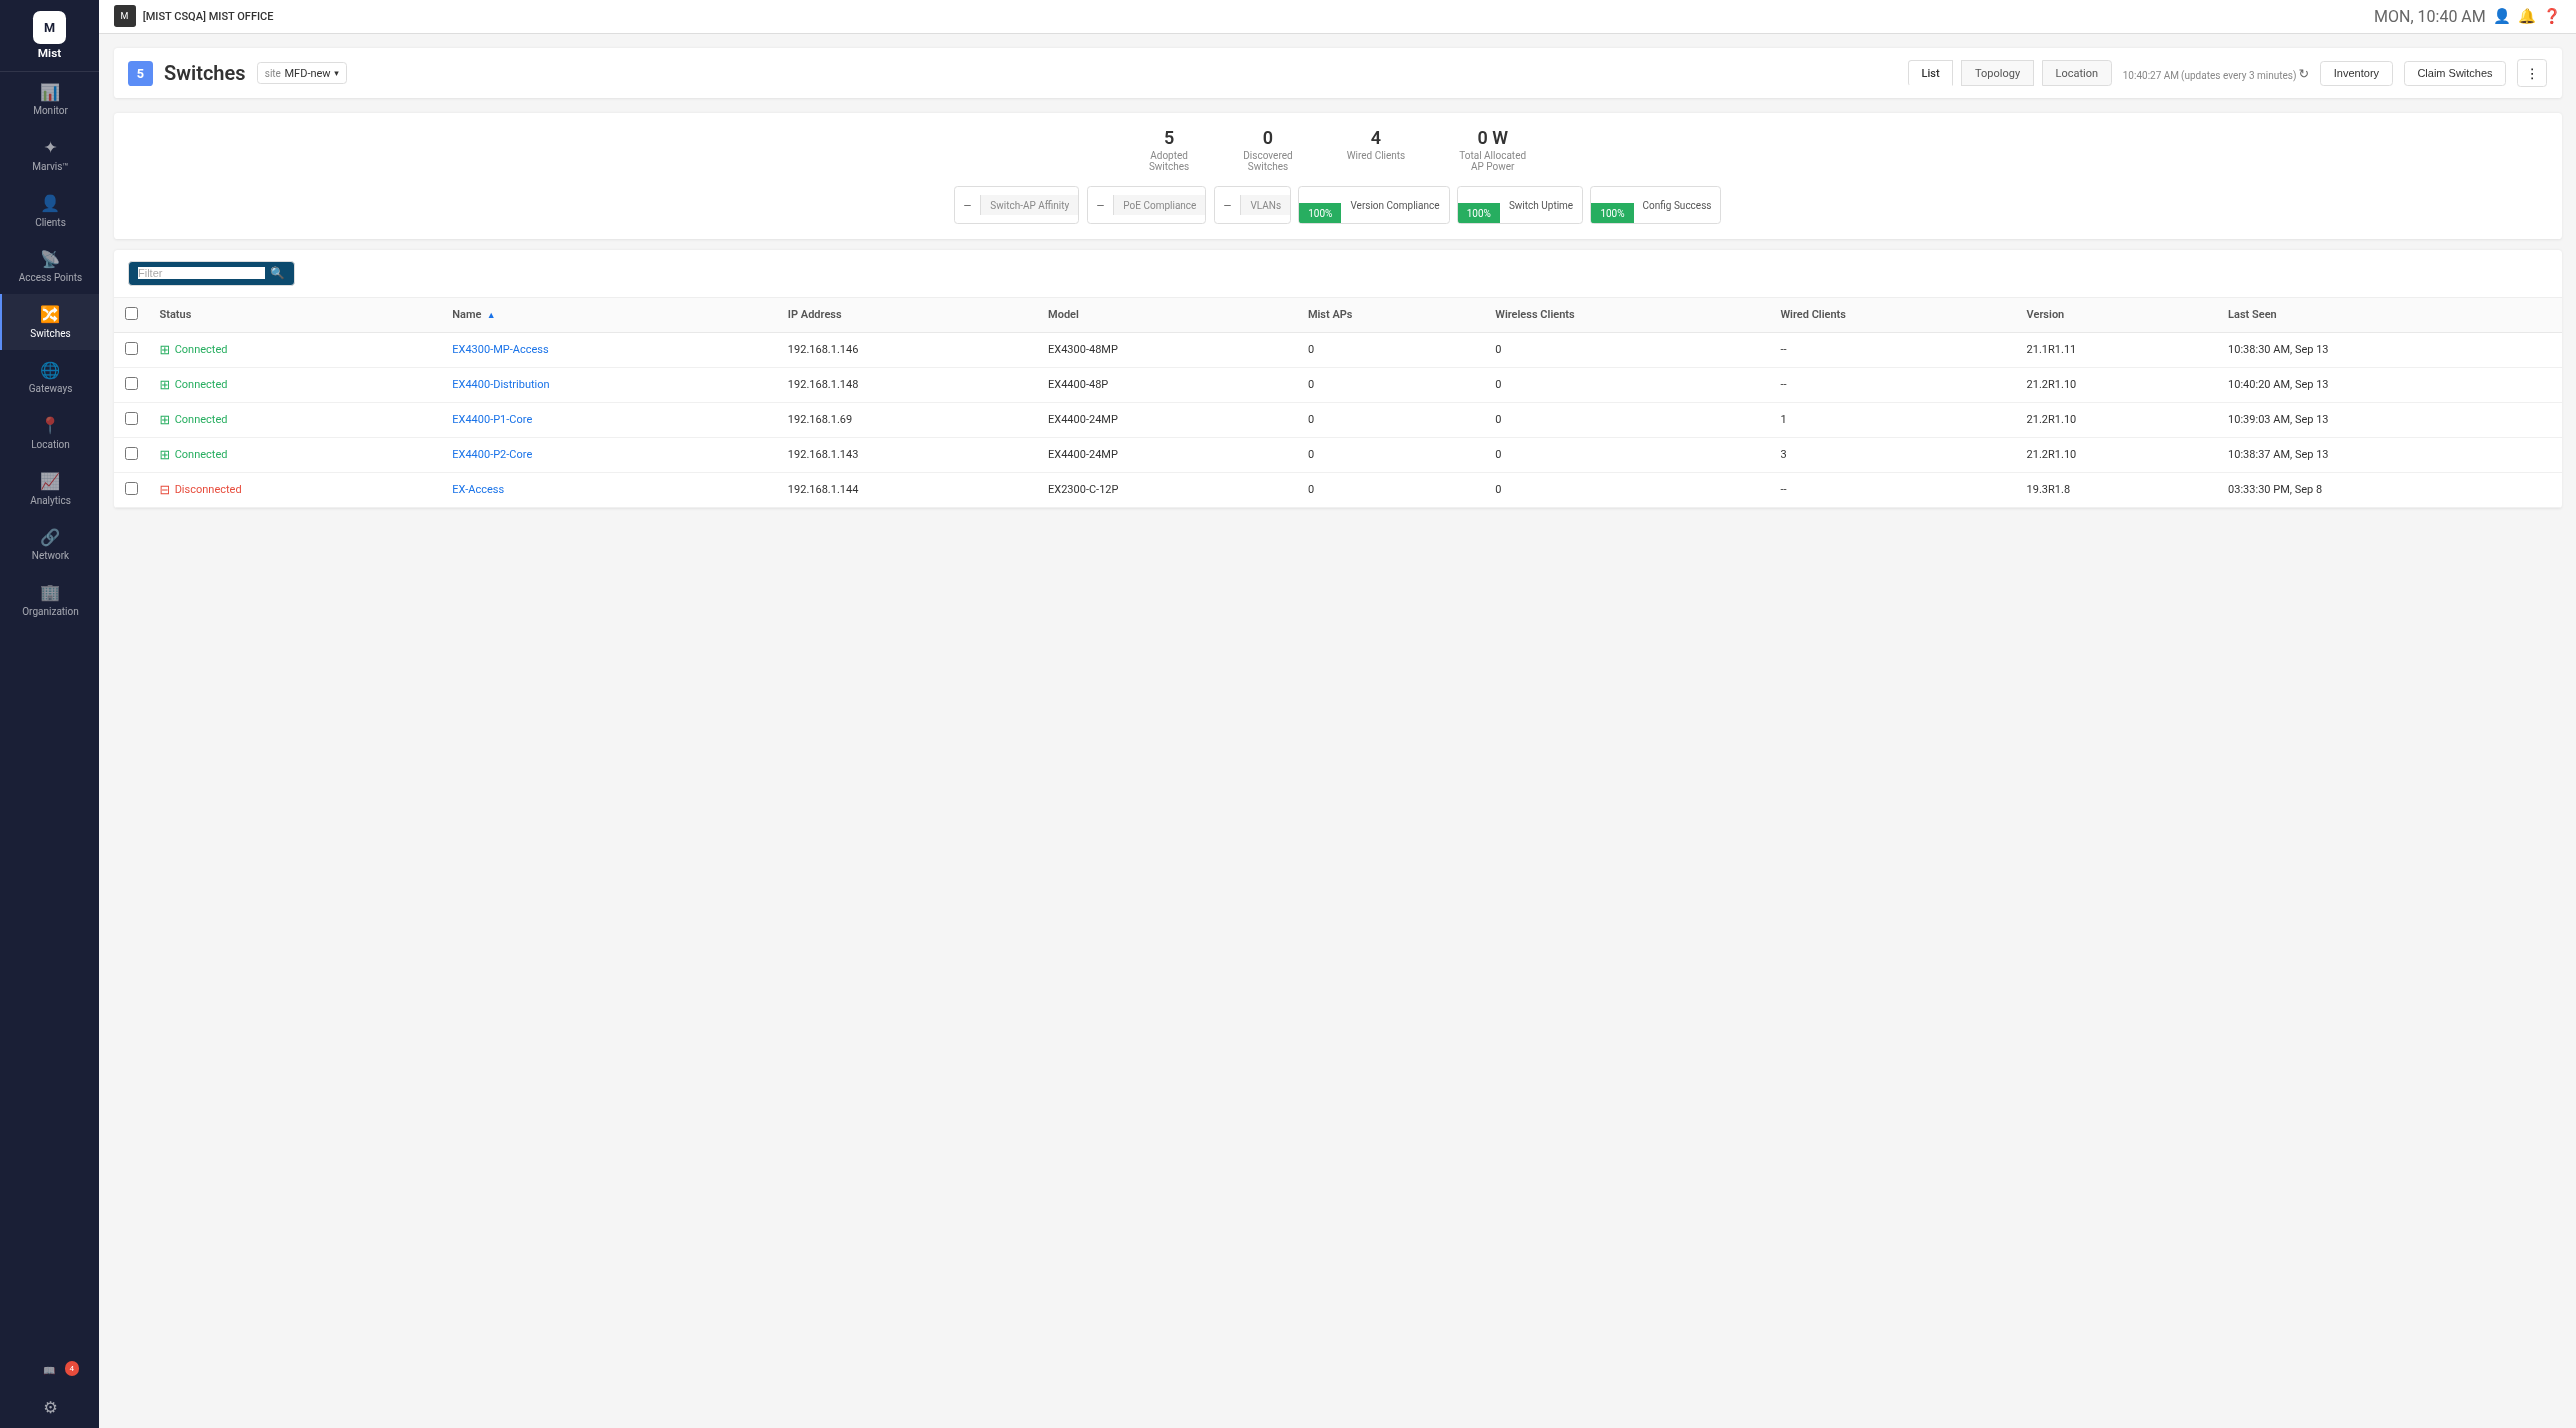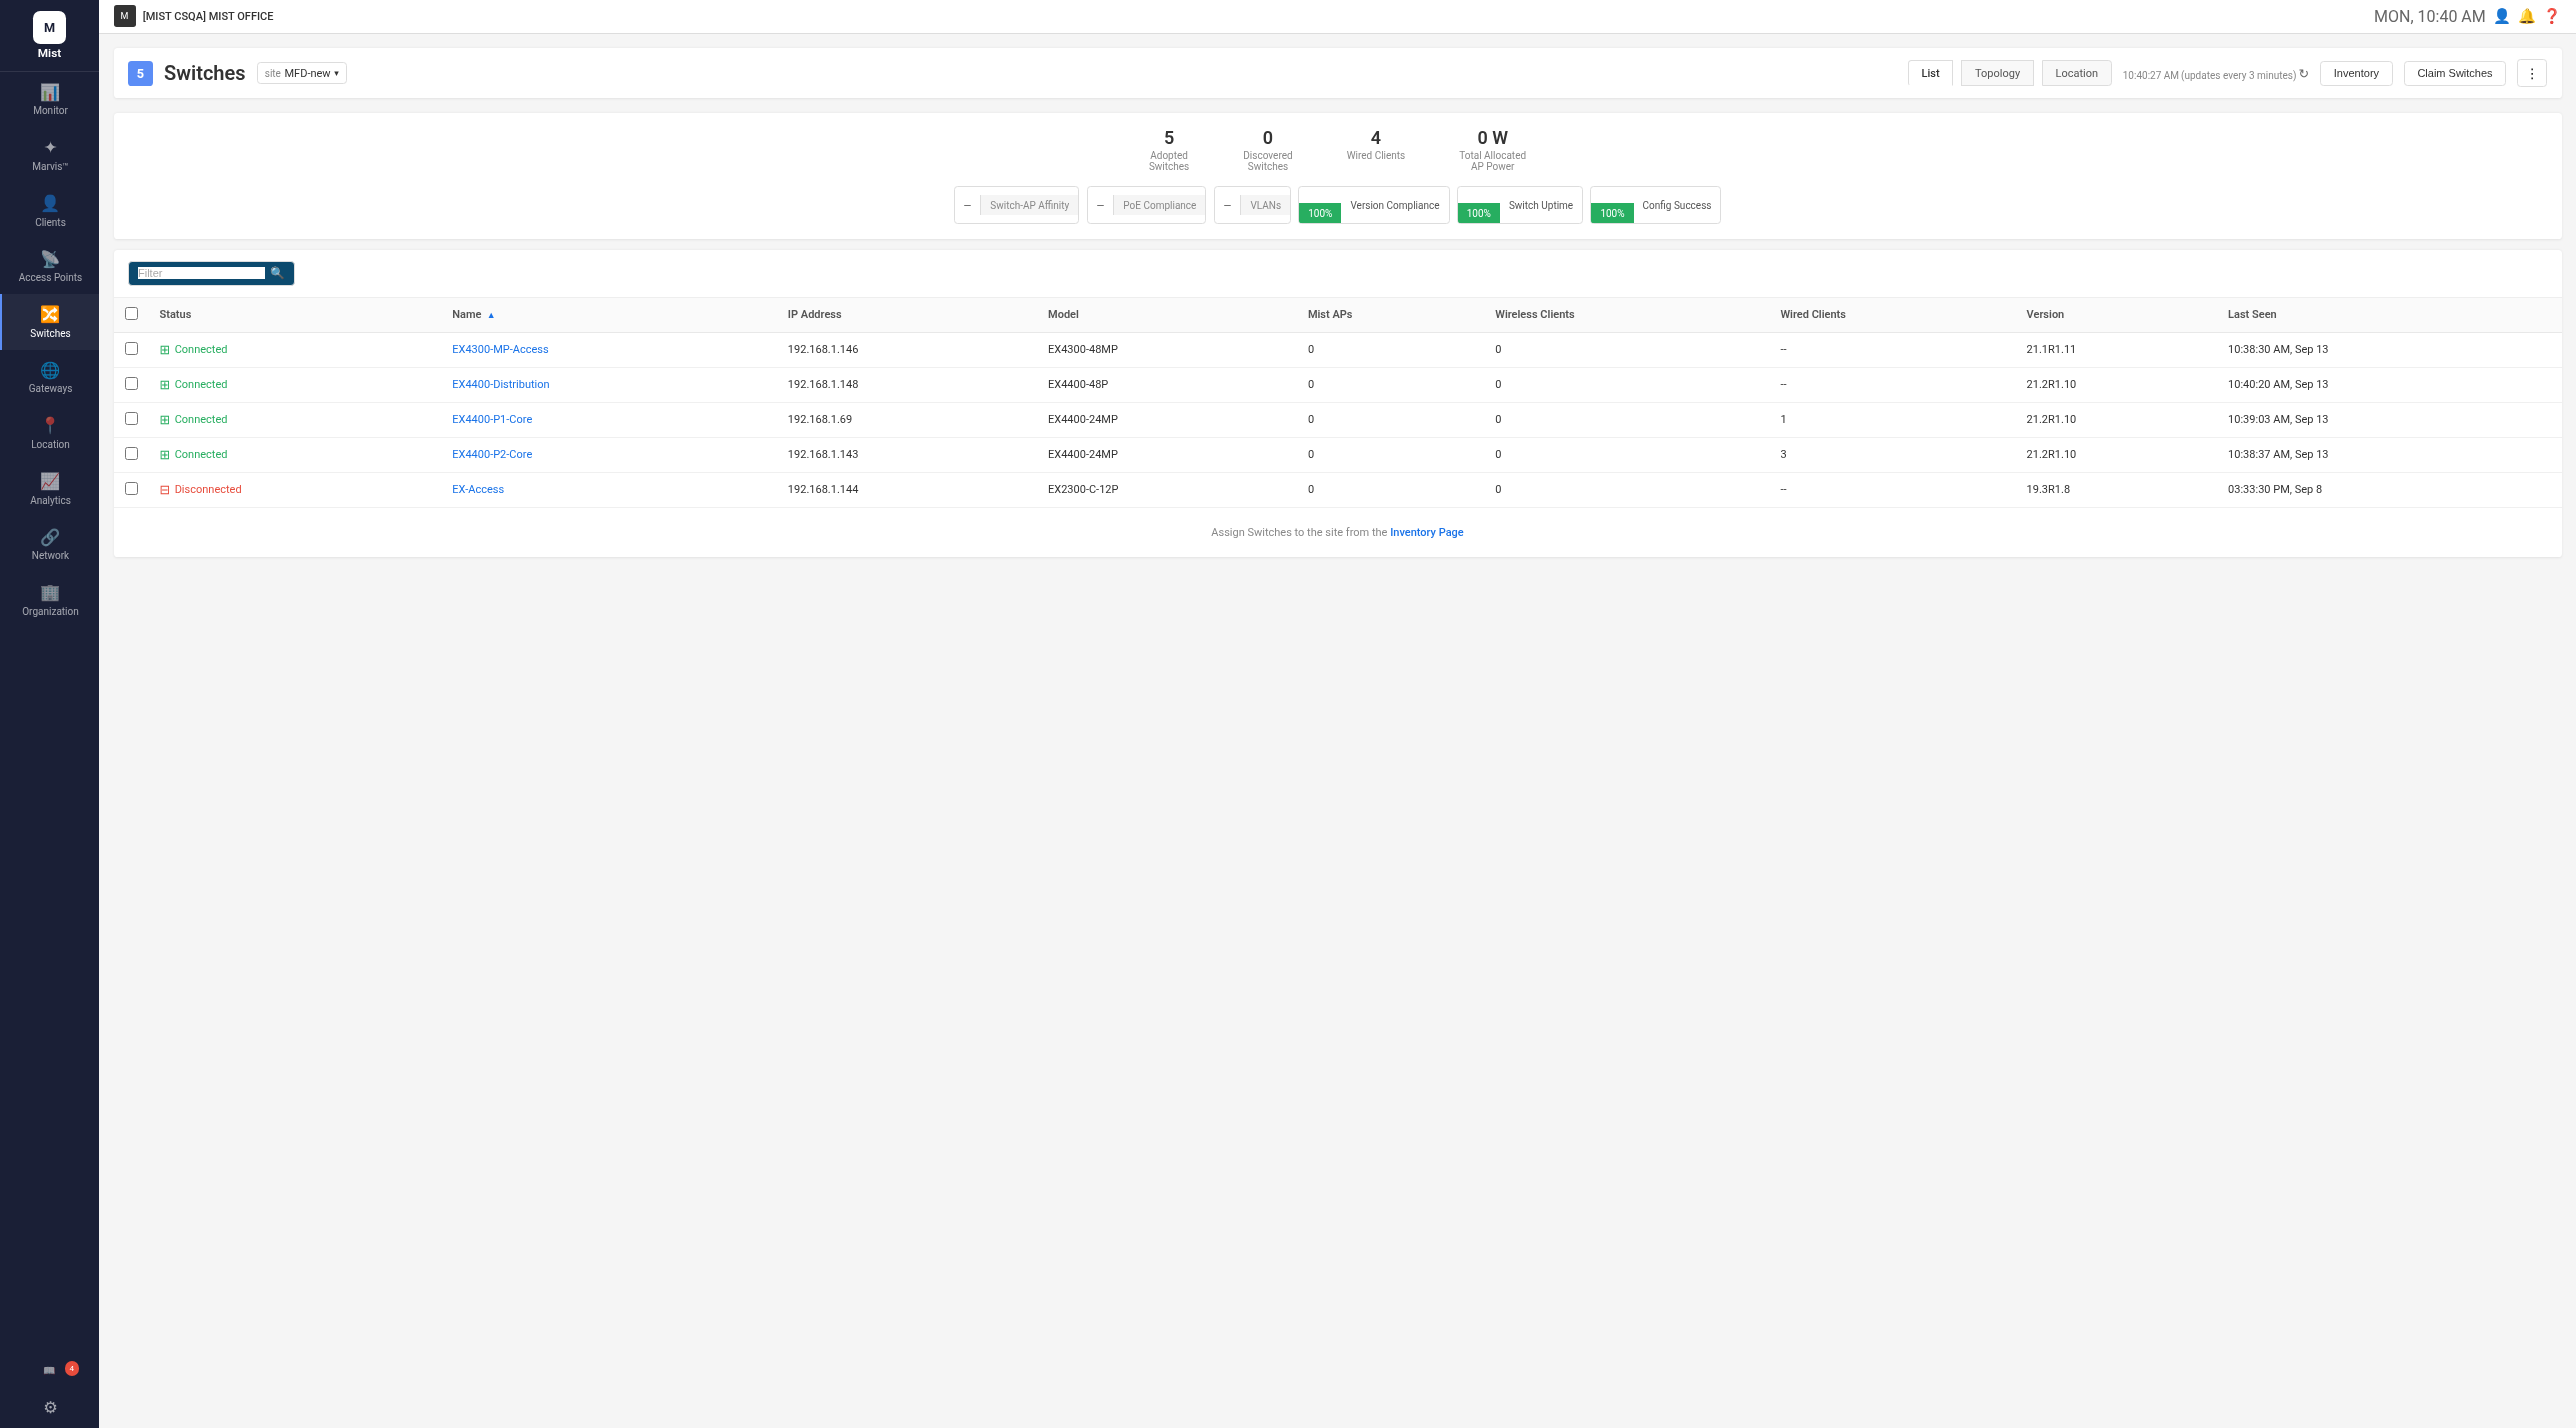--- a/index.html
+++ b/index.html
@@ -611,21 +611,17 @@
       <td>EX2300-C-12P</td>
       <td>0</td>
       <td>0</td>
       <td>--</td>
       <td>19.3R1.8</td>
       <td>03:33:30 PM, Sep 8</td>
     </tr>
           </tbody>
       </table>
 
-      <div class="footer-note">
-        <span>Assign Switches to the site from the</span>
-        <a>Inventory Page</a>
-      </div>
     </div>
 
   </div>
 </div>
 
 
 </body></html>

